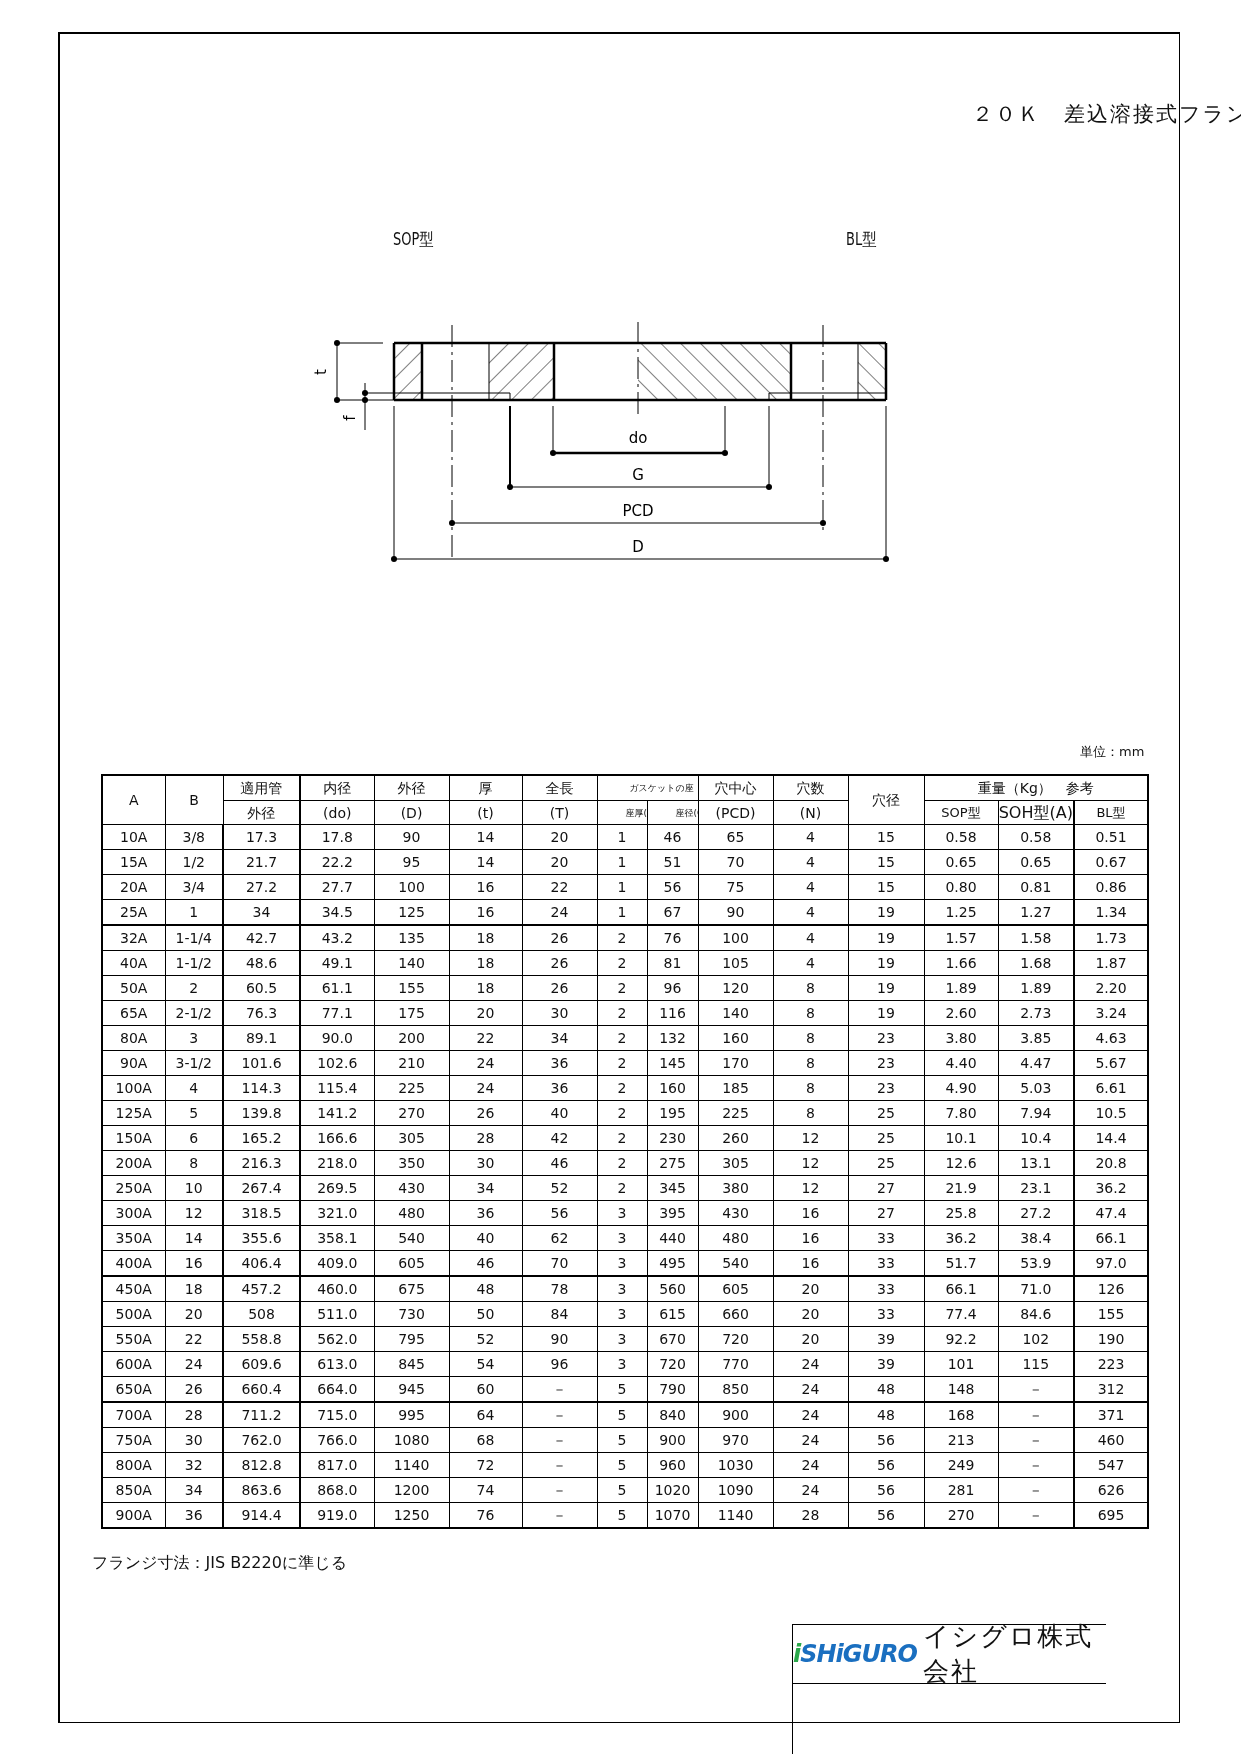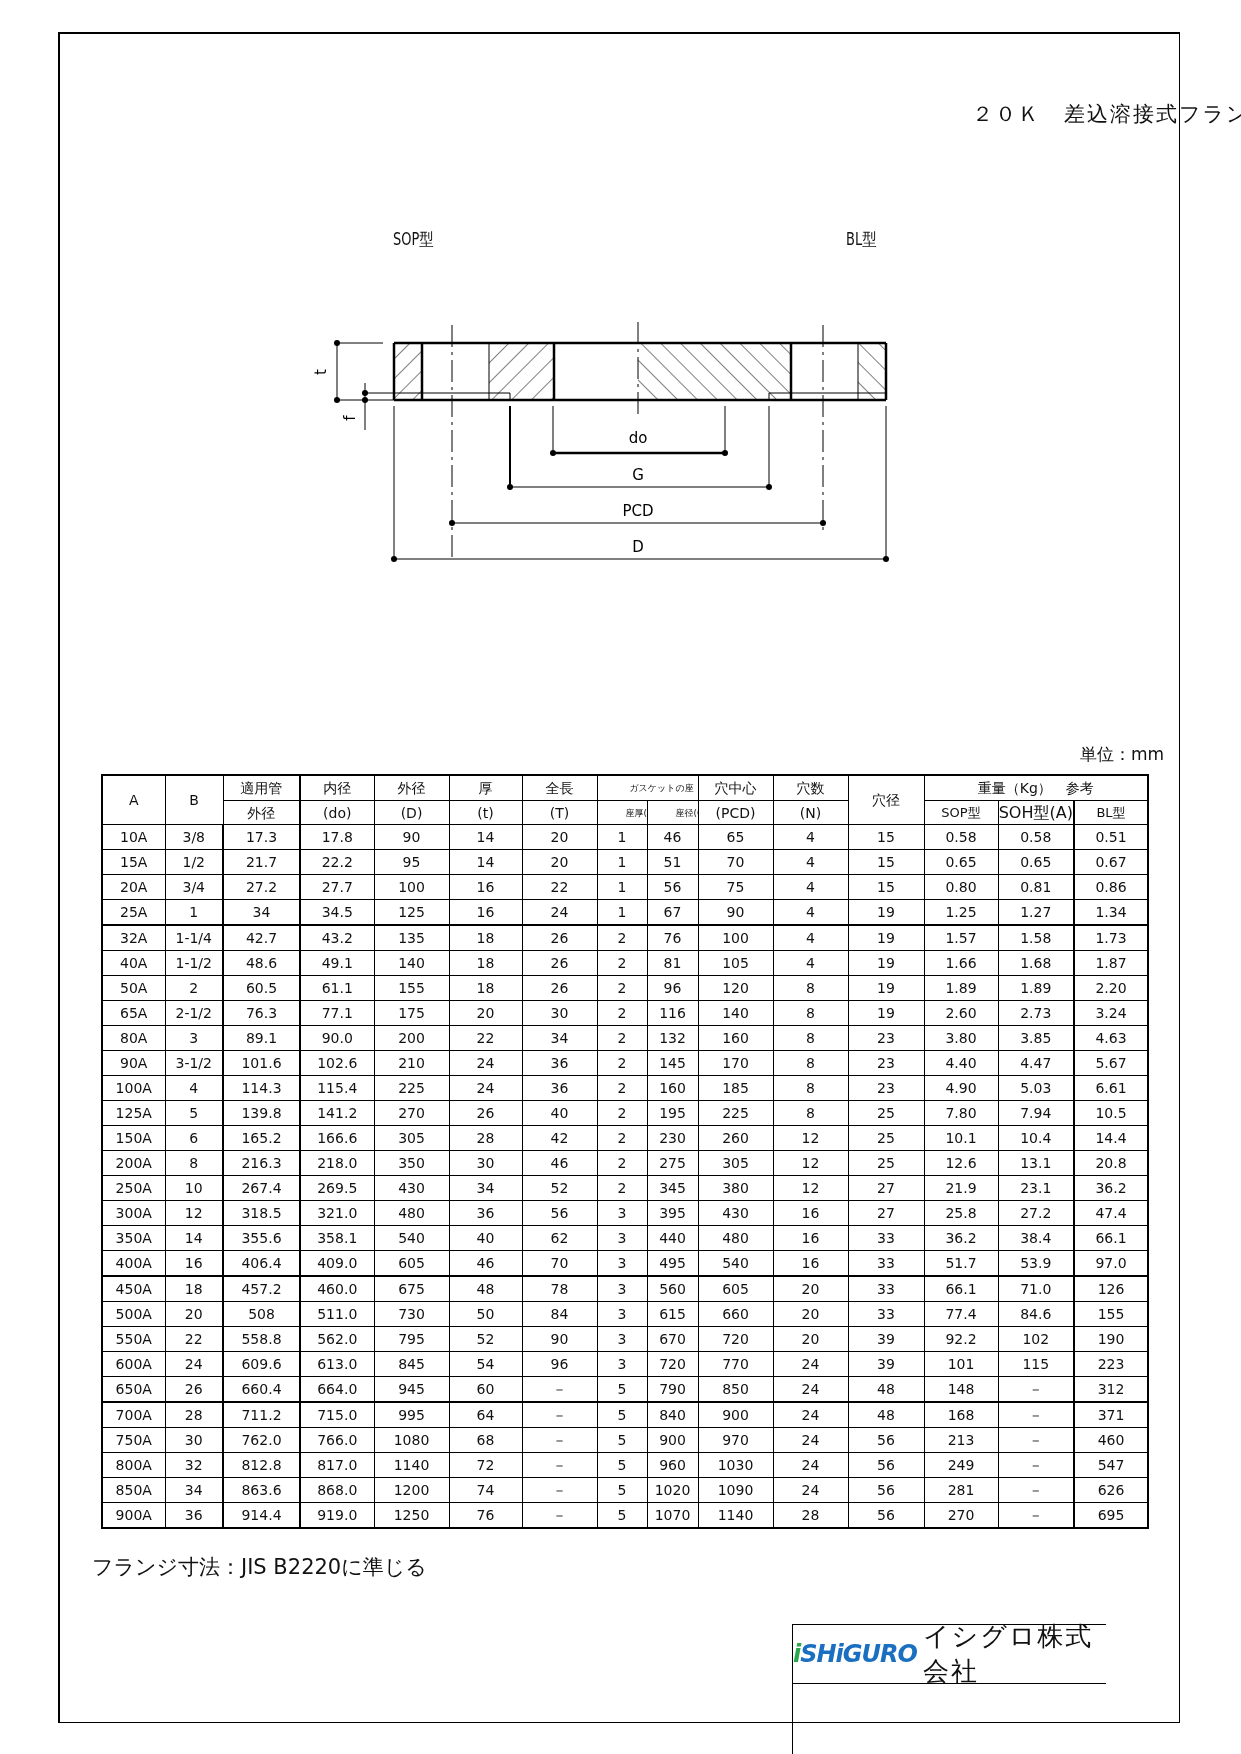--- a/index.html
+++ b/index.html
@@ -5,33 +5,33 @@
   html, body { margin:0; padding:0; background:#ffffff; }
   body { width:1241px; height:1754px; position:relative; overflow:hidden;
          font-family:"DejaVu Sans", "Liberation Sans", sans-serif; color:#111; }
   .page-border { position:absolute; left:58px; top:32px; width:1122px; height:1691px;
                  border:2px solid #000; border-right-width:1.5px; border-bottom-width:1.5px; box-sizing:border-box; }
   .title { position:absolute; left:0; width:1241px; top:100px; text-align:right;
            font-size:21px; letter-spacing:2px;margin-left:32px; }
   .type-label { position:absolute; top:228px; font-size:17px; font-family:"DejaVu Sans Condensed","DejaVu Sans",sans-serif; transform:scaleX(0.85); transform-origin:left; }
   .drawing { position:absolute; left:0; top:0; }
   .dim-text { font-family:"DejaVu Sans", sans-serif; font-size:15px; }
-  .unit { position:absolute; left:1080px; top:743px; font-size:17px; }
+  .unit { position:absolute; left:1080px; top:743px; font-size:13px; }
   table.spec { position:absolute; left:101px; top:774px; width:1046px; border-collapse:collapse;
                table-layout:fixed; font-family:"DejaVu Sans", sans-serif; }
   table.spec td, table.spec th { border:1px solid #000; text-align:center; padding:0;
                font-weight:normal; font-size:14px; height:24px; line-height:22px; overflow:hidden; white-space:nowrap; }
   table.spec th { font-size:14px; line-height:20px; }
   table.spec th.small { font-size:9px;padding-left:28px; }
   table.spec tr.hr1 th { height:24px; }
   table.spec tr.hr2 th { height:23px; }
   table.spec td.thick-r, table.spec th.thick-r { border-right:2.5px solid #000; }
   table.spec tr.thick-b td { border-bottom:2.5px solid #000; }
   table.spec { border:2.5px solid #000; }
-  .note { position:absolute; left:92px; top:1553px; font-size:21px; }
+  .note { position:absolute; left:92px; top:1553px; font-size:16px; }
   .titleblock { position:absolute; left:792px; top:1624px; width:314px; height:177px;
                 border-left:1.5px solid #000; border-top:1.5px solid #000; box-sizing:border-box; }
   .tb-row { position:absolute; left:0; width:100%; border-bottom:1px solid #000; box-sizing:border-box;
             display:flex; align-items:center; justify-content:center; }
   .tb-logo { font-family:"DejaVu Sans", sans-serif; font-weight:bold; font-style:italic; color:#1a6fc0;
              font-size:24px; letter-spacing:-1px; margin-right:6px; }
   .tb-logo .i { color:#2aa84a; }
   .tb-company { font-size:26px; letter-spacing:2px; }
   .tb-doc { font-size:21px; letter-spacing:1px; }
   .tb-date { font-size:21px; letter-spacing:4px; }

